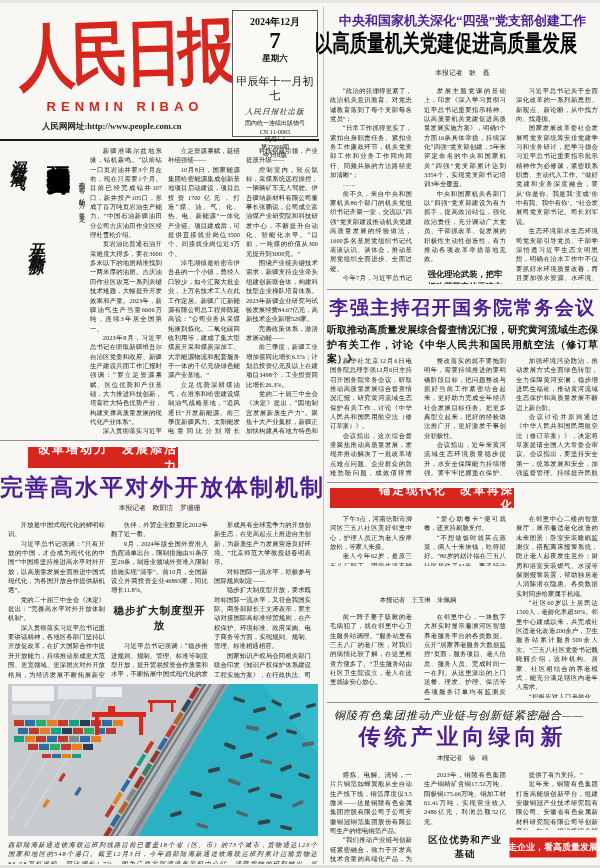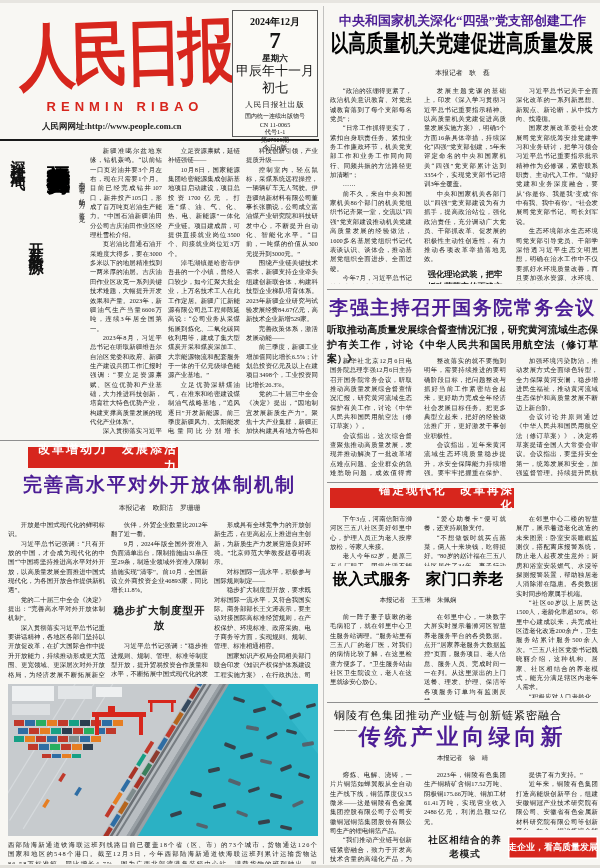--- a/index.html
+++ b/index.html
@@ -14,21 +14,21 @@
   .subhead-sans{font-family:"Liberation Sans",sans-serif;font-weight:bold;font-size:8.3px;
                 text-align:center;margin:4px 2px;line-height:1.5;text-indent:0;}
   .subhead-serif{font-weight:bold;font-size:10.5px;text-align:center;margin:8px 0;letter-spacing:1px;}
   .redbox{background:var(--red,#d7261d);color:#fff;font-family:"Liberation Sans",sans-serif;
           font-weight:bold;display:flex;align-items:center;justify-content:center;text-align:right;}
   .headline-sans{font-family:"Liberation Sans",sans-serif;font-weight:900;color:#000;}
   .headline-serif{font-weight:bold;color:#4c1d95;}
   .vtext{writing-mode:vertical-rl;}
   .datebox{border:1px solid #5a5a5a;box-sizing:border-box;text-align:center;background:#fbfaf6;}
   .datebox div{line-height:1.25;}
-  .kai{letter-spacing:1px;}
+  .kai{letter-spacing:1px;font-style:italic;}
 </style>
 </head>
 <body>
 
 <div class="page">
 
   <div class="abs" style="left:0;top:0;width:600px;height:3px;background:#e7e5e0;"></div>
   <div class="abs" style="left:0;top:865px;width:600px;height:3px;background:#e2e0da;"></div>
 
   <div class="abs" style="left:18px;top:8px;width:214px;height:92px;text-align:center;">
@@ -36,34 +36,34 @@
                  transform:scaleY(1.25) rotate(-1.5deg);transform-origin:center;line-height:92px;white-space:nowrap;">人民日报</span>
   </div>
   <div class="abs" style="left:42px;top:121px;width:240px;font-size:8.5px;font-weight:bold;color:#1e1e1e;">人民网网址:http://www.people.com.cn</div>
   <div class="abs" style="left:30px;top:99px;width:190px;text-align:center;font-family:'Liberation Sans',sans-serif;
               font-weight:bold;font-size:13px;letter-spacing:5px;color:var(--red);">RENMIN RIBAO</div>
 
   <div class="abs datebox" style="left:232px;top:10px;width:86px;height:127px;">
     <div style="font-size:10px;font-weight:bold;margin-top:5px;">2024年12月</div>
     <div style="font-size:23px;font-weight:bold;line-height:1.05;">7</div>
     <div style="font-size:8.5px;font-weight:bold;">星期六</div>
-    <div style="font-size:13px;margin-top:0;">甲辰年十一月初七</div>
+    <div style="font-size:11px;margin-top:12px;">甲辰年十一月初七</div>
     <div class="kai" style="font-size:7.5px;margin-top:4px;">人民日报社出版</div>
     <div style="font-size:6px;margin-top:4px;">国内统一连续出版物号</div>
     <div style="font-size:6.2px;">CN 11-0065</div>
     <div style="font-size:6.2px;">代号1-1</div>
     <div style="font-size:6.2px;">第27909期</div>
     <div style="font-size:7px;font-weight:normal;">今日8版</div>
   </div>
 
   <div class="abs rule-heavy" style="left:0;top:139px;width:319px;height:2px;"></div>
   <div class="abs" style="left:323px;top:6px;width:1px;height:858px;background:#c2c2c0;"></div>
 
   <div class="abs headline-serif" style="left:327px;top:12px;width:271px;text-align:center;font-size:13px;">中央和国家机关深化“四强”党支部创建工作</div>
-  <div class="abs" style="left:325px;top:31px;width:274px;text-align:center;">
+  <div class="abs" style="left:309px;top:31px;width:274px;text-align:center;">
     <span class="headline-sans" style="display:inline-block;font-size:17.5px;transform:scaleY(1.33);transform-origin:center;white-space:nowrap;">以高质量机关党建促进高质量发展</span>
   </div>
   <div class="abs byline" style="left:327px;top:68px;width:271px;">本报记者　耿　磊</div>
 
   <div class="abs bodytext" style="left:330px;top:86px;width:82px;height:198px;">
       <p>“政治的弦绷得更紧了，政治机关意识教育、对党忠诚教育落到了每个支部每名党员”；</p>
       <p>“日常工作抓得更实了，紧扣自身职责任务、紧扣业务工作廉政环节，机关党支部工作和业务工作同向同行、同频共振的方法路径更加清晰”；</p>
       <p>……</p>
       <p>前不久，来自中央和国家机关86个部门的机关党组织书记齐聚一堂，交流以“四强”党支部建设推动机关党建高质量发展的经验做法，1600多名基层党组织书记代表谈认识、谈体会，推动基层党组织全面进步、全面过硬。</p>
       <p>今年7月，习近平总书记就中央和国家机关学习贯彻党的二十届三中全会精神、推动机关党建高质量发展作出重要指示，为抓好中央决策部署的“最初一公里”、在宣传贯彻全会精神上当好排头兵指明了方向。</p>
@@ -112,21 +112,20 @@
   <div class="abs bodytext" style="left:424px;top:514px;width:82px;height:52px;">
       <p>“爱心助餐卡”便可就餐，还支持刷脸支付。</p>
       <p>“不想做饭时就买点蒸菜，俩人十来块钱，吃得挺好。”80岁的赵计福在三五八社区居住了34年，妻子行动不便，他常把饭菜打包回去吃。</p>
     </div>
   <div class="abs bodytext" style="left:516px;top:514px;width:82px;height:184px;">
       <p>在邻里中心二楼的智慧展厅，展示着适老化改造的未来图景：卧室安装睡眠监测仪，搭配离床报警系统，防止老人起夜发生意外；厨房和浴室安装燃气、水浸等探测报警装置，帮助独居老人消除潜在隐患。各类数据实时同步给家属手机端。</p>
       <p>“社区60岁以上居民达1500人，老龄化率超30%。邻里中心建成以来，共完成社区适老化改造200余户，卫生服务站累计服务500余人次。”三五八社区党委书记魏晓丽介绍，这种机构、居家、社区相结合的养老模式，能充分满足辖区内老年人需求。</p>
       <p>“积极应对人口老龄化，完善发展养老事业和养老产业政策机制”写入党的二十届三中全会《决定》。“年底前，我们将力争建设39所邻里中心，争取覆盖浉河区中心城区所有街道。”信阳市委书记蔡松涛介绍。</p>
     </div>
 
-  <div class="abs headline-sans" style="left:330px;top:569px;width:176px;text-align:center;font-size:15.5px;white-space:nowrap;">嵌入式服务　家门口养老</div>
   <div class="abs byline" style="left:330px;top:596px;width:176px;font-size:6.4px;">本报记者　王玉琳　朱佩娴</div>
 
   <div class="abs bodytext" style="left:330px;top:612px;width:82px;height:88px;">
       <p>前一阵子妻子咳嗽的老毛病犯了，就在邻里中心卫生服务站调理。“服务站里有三五八厂的老厂医，对我们的病情比较了解，在这里检查方便多了。”卫生服务站由社区卫生院设立，老人在这里就诊安心放心。</p>
     </div>
   <div class="abs bodytext" style="left:424px;top:612px;width:82px;height:88px;">
       <p>在邻里中心，一块数字大屏实时显示着浉河区智慧养老服务平台的各类数据。点开“居家养老服务大数据监控”页面，服务项目、老人信息、服务人员、完成时间一一在列。从这里派出的上门送餐、理发、护理、保洁等各项服务订单均有监测反馈。</p>
     </div>
 
   <div class="abs rule" style="left:327px;top:702px;width:271px;height:1px;"></div>
@@ -136,21 +135,21 @@
   <div class="abs byline" style="left:327px;top:754px;width:271px;font-size:6.4px;">本报记者　徐　靖</div>
 
   <div class="abs bodytext" style="left:330px;top:770px;width:82px;height:92px;">
       <p>熔炼、电解、浇铸，一片片铜箔如蝉翼般从全自动生产线下线，铜箔厚度仅3.5微米——这是铜陵有色金属集团控股有限公司子公司安徽铜冠铜箔集团股份有限公司生产的锂电铜箔产品。</p>
       <p>“我们推动产业链与创新链紧密融合，致力于开发高技术含量的高端化产品，为传统产业转型升级注入强劲动力。”铜陵有色集团党委书记、董事长龚华东表示。</p>
     </div>
   <div class="abs bodytext" style="left:424px;top:770px;width:82px;height:92px;">
     <div>
         <p>2023年，铜陵有色集团生产铜精矿含铜17.52万吨、阴极铜175.66万吨、铜加工材61.41万吨，实现营业收入2486亿元，利润总额52亿元。</p>
       </div>
-    <div class="subhead-serif" style="font-size:9.5px;">社区相结合的养老模式</div>
+    <div class="subhead-serif" style="font-size:9.5px;">区位优势和产业基础</div>
     <div>
         <p>“铜箔，是电子信息产业的基础材料之一。”安徽铜冠铜箔集团副总经理贾金涛拿起一片样品，“此前，这种应用于5G通信领域的高频超低轮廓铜箔，生产技术被国外垄断。我们与下游企业合作，历时一年实现技术突破，为国产替代</p>
       </div>
   </div>
   <div class="abs bodytext" style="left:516px;top:770px;width:82px;height:60px;">
       <p>提供了有力支持。”</p>
       <p>近年来，铜陵有色集团打造高能级创新平台，组建安徽铜冠产业技术研究院有限公司、安徽省有色金属新材料研究院有限公司等创新平台。如今，铜冶炼综合能耗、硫捕集率等多项生产技术指标居国际领先。（下转第四版）</p>
     </div>
 
   <div class="abs redbox" style="left:508px;top:836px;width:90px;height:23px;font-size:9px;box-shadow:inset 0 0 0 1.5px #fff,inset 0 0 0 3px var(--red);">走企业，看高质量发展</div>
@@ -177,21 +176,21 @@
       <p>控制室内，轻点鼠标，采煤系统远程操控，一辆辆矿车无人驾驶。伊吾疆纳新材料有限公司董事长张鹏说，公司成立富油煤产业研究院和科技研发中心，不断提升自动化、智能化水平。“目前，一吨煤的价值从300元提升到3000元。”</p>
       <p>围绕产业链关键技术需求，新疆支持企业牵头组建创新联合体，构建科技型企业梯队培育体系。2023年新疆企业研究与试验发展经费84.67亿元，高新技术企业新增529家。</p>
       <p>完善政策体系，激活发展动能——</p>
       <p>前三季度，新疆工业增加值同比增长6.5%；计划总投资亿元及以上在建项目3498个，工业投资同比增长26.3%。</p>
       <p>党的二十届三中全会《决定》提出，“因地制宜发展新质生产力”。聚焦十大产业集群，新疆正加快构建具有地方特色和优势的现代化产业体系。</p>
     </div>
 
   <div class="abs rule" style="left:0;top:440px;width:319px;height:1px;"></div>
 
   <div class="abs redbox" style="left:28px;top:447px;width:150px;height:21px;font-size:12px;letter-spacing:2px;">改革增动力　发展添活力</div>
-  <div class="abs headline-serif" style="left:0;top:472px;width:319px;text-align:center;font-size:19px;letter-spacing:2px;white-space:nowrap;">完善高水平对外开放体制机制</div>
+  <div class="abs headline-serif" style="left:0;top:472px;width:319px;text-align:center;font-size:23px;letter-spacing:2px;white-space:nowrap;">完善高水平对外开放体制机制</div>
   <div class="abs byline" style="left:0;top:503px;width:319px;">本报记者　欧阳洁　罗珊珊</div>
 
   <div class="abs bodytext" style="left:8px;top:520px;width:97px;height:158px;">
       <p>开放是中国式现代化的鲜明标识。</p>
       <p>习近平总书记强调：“只有开放的中国，才会成为现代化的中国”“中国将坚持推进高水平对外开放，以高质量发展全面推进中国式现代化，为各国开放合作提供新机遇”。</p>
       <p>党的二十届三中全会《决定》提出：“完善高水平对外开放体制机制”。</p>
       <p>深入贯彻落实习近平总书记重要讲话精神，各地区各部门坚持以开放促改革，在扩大国际合作中提升开放能力，持续推动形成更大范围、更宽领域、更深层次对外开放格局，为经济发展不断拓展新空间。</p>
     </div>
   <div class="abs bodytext" style="left:111px;top:520px;width:97px;height:158px;">
     <div>

